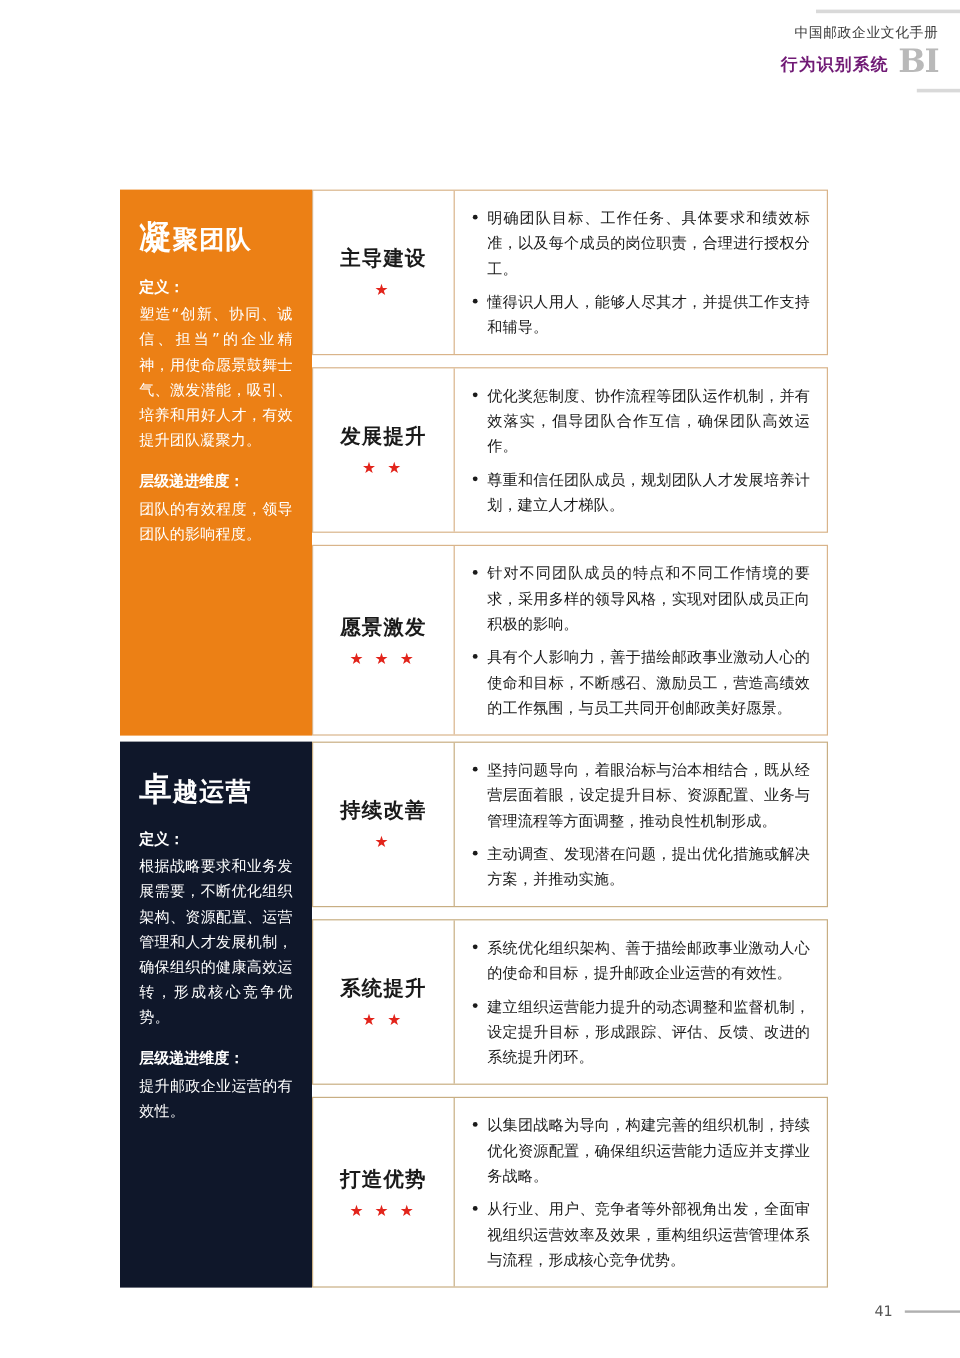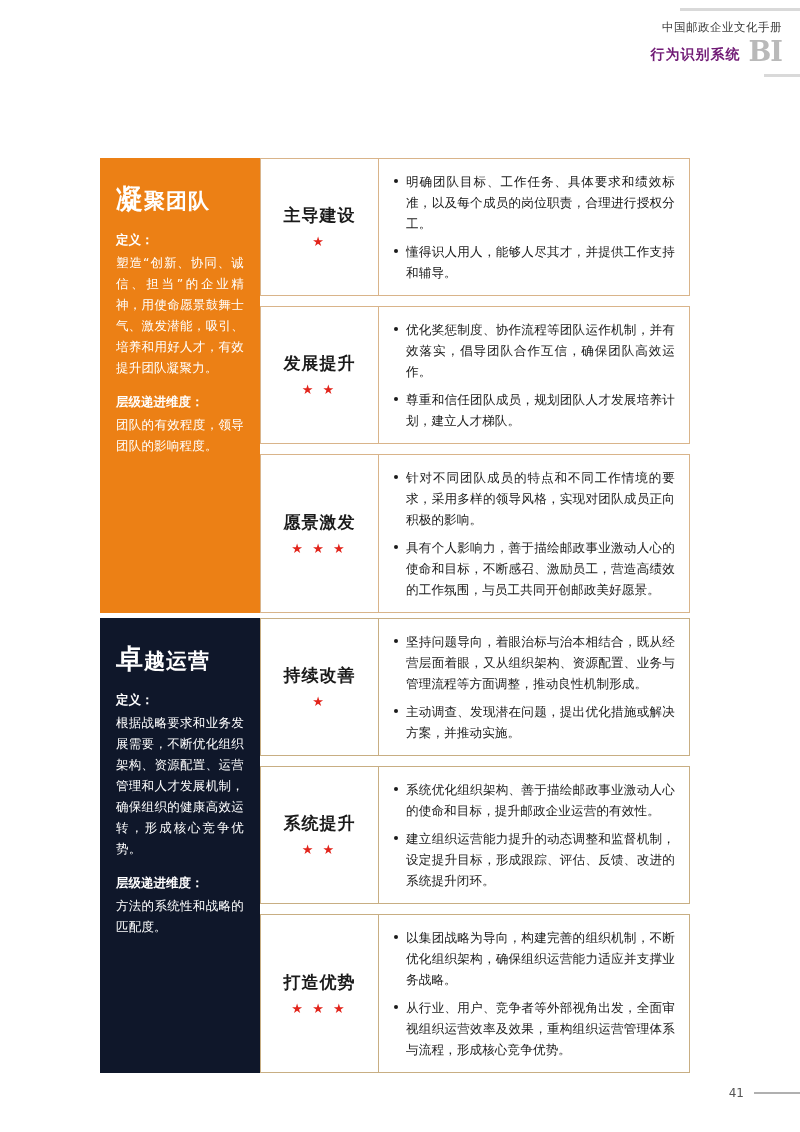--- a/index.html
+++ b/index.html
@@ -267,32 +267,32 @@
     <div class="side-card brown">
       <div class="side-title">
         <span class="big">卓</span><span>越运营</span>
       </div>
       <div class="side-block">
         <div class="side-label">定义：</div>
         <div class="side-text">根据战略要求和业务发展需要，不断优化组织架构、资源配置、运营管理和人才发展机制，确保组织的健康高效运转，形成核心竞争优势。</div>
       </div>
       <div class="side-block">
         <div class="side-label">层级递进维度：</div>
-        <div class="side-text">方法的系统性和战略的匹配度。</div>
+        <div class="side-text">提升邮政企业运营的有效性。</div>
       </div>
     </div>
     <div class="rows">
 
       <div class="row brownborder">
         <div class="row-left">
           <div class="row-title">持续改善</div>
           <div class="stars">★</div>
         </div>
         <div class="row-right">
-          <div class="bullet">坚持问题导向，着眼治标与治本相结合，既从经营层面着眼，又从组织架构、资源配置、业务与管理流程等方面调整，推动良性机制形成。</div>
+          <div class="bullet">坚持问题导向，着眼治标与治本相结合，既从经营层面着眼，设定提升目标、资源配置、业务与管理流程等方面调整，推动良性机制形成。</div>
           <div class="bullet">主动调查、发现潜在问题，提出优化措施或解决方案，并推动实施。</div>
         </div>
       </div>
 
       <div class="row brownborder">
         <div class="row-left">
           <div class="row-title">系统提升</div>
           <div class="stars">★ ★</div>
         </div>
         <div class="row-right">
@@ -300,21 +300,21 @@
           <div class="bullet">建立组织运营能力提升的动态调整和监督机制，设定提升目标，形成跟踪、评估、反馈、改进的系统提升闭环。</div>
         </div>
       </div>
 
       <div class="row brownborder">
         <div class="row-left">
           <div class="row-title">打造优势</div>
           <div class="stars">★ ★ ★</div>
         </div>
         <div class="row-right">
-          <div class="bullet">以集团战略为导向，构建完善的组织机制，不断优化组织架构，确保组织运营能力适应并支撑业务战略。</div>
+          <div class="bullet">以集团战略为导向，构建完善的组织机制，持续优化资源配置，确保组织运营能力适应并支撑业务战略。</div>
           <div class="bullet">从行业、用户、竞争者等外部视角出发，全面审视组织运营效率及效果，重构组织运营管理体系与流程，形成核心竞争优势。</div>
         </div>
       </div>
 
     </div>
   </div>
 
   <div class="footer">
     <div class="page-num">41</div>
     <div class="footer-rule"></div>

